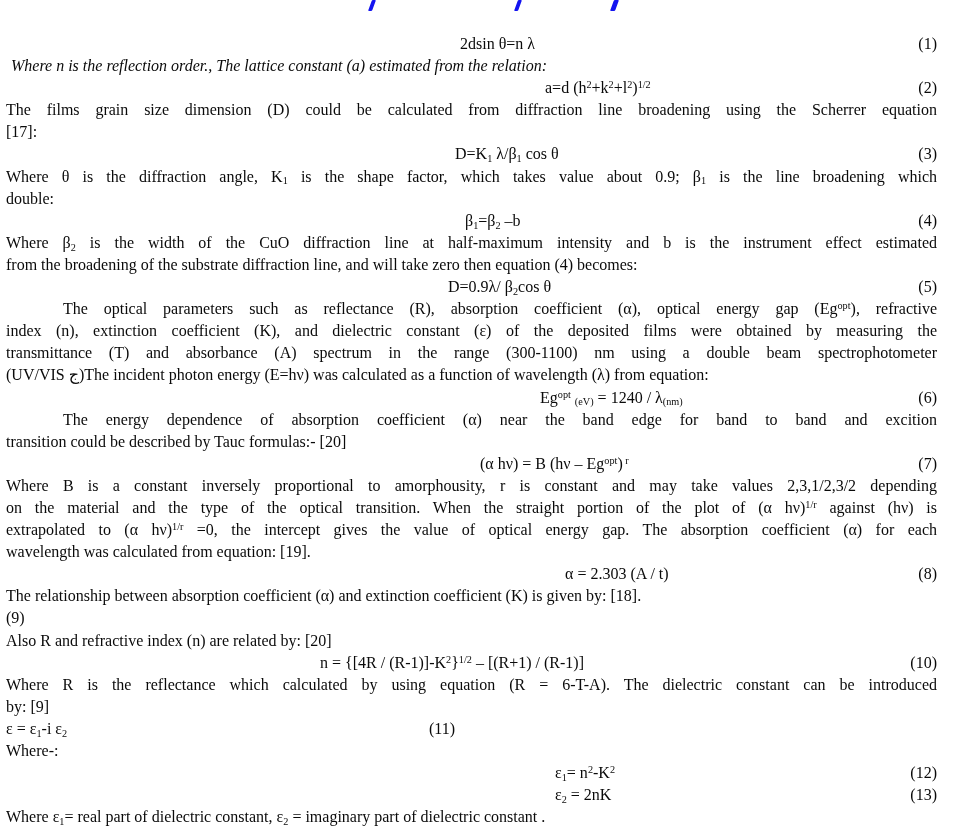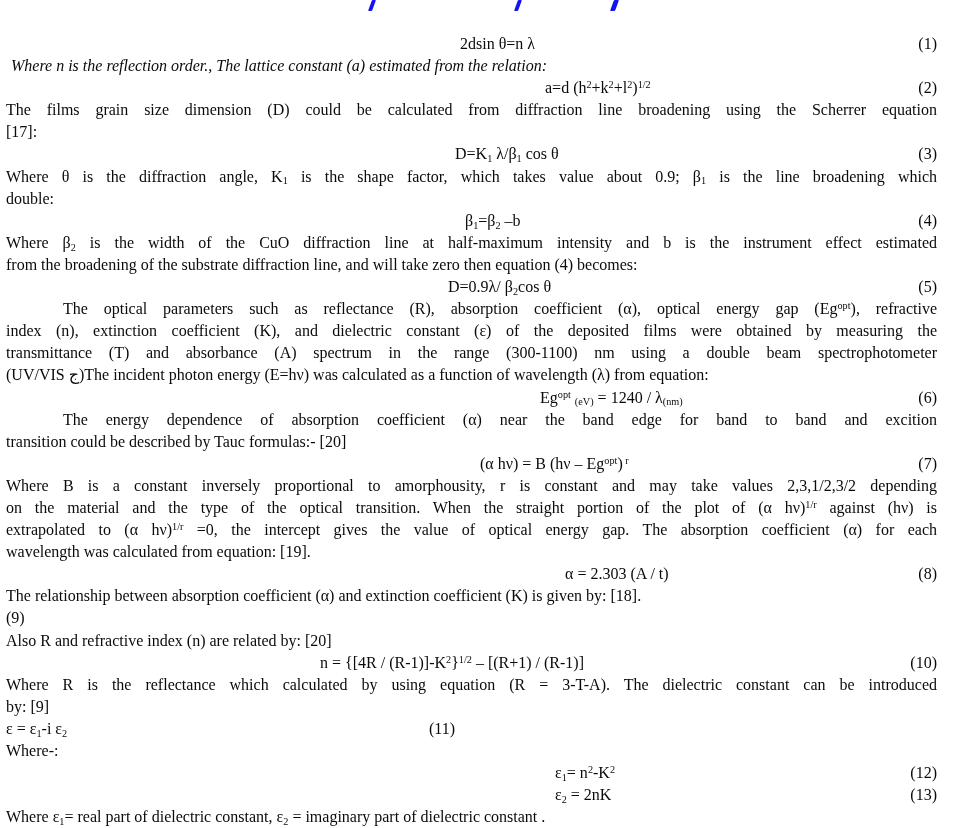--- a/index.html
+++ b/index.html
@@ -110,21 +110,21 @@
     <span class="n">(9)</span>
   </div>
 
   <div class="ln">Also R and refractive index (n) are related by: [20]</div>
 
   <div class="ln eq">
     <span class="f" style="margin-left:314px">n = {[4R / (R-1)]-K<sup>2</sup>}<sup>1/2</sup> – [(R+1) / (R-1)]</span>
     <span class="n">(10)</span>
   </div>
 
-  <div class="ln j">Where R is the reflectance which calculated by using equation (R = 3-T-A). The dielectric constant can be introduced</div>
+  <div class="ln j">Where R is the reflectance which calculated by using equation (R = 6-T-A). The dielectric constant can be introduced</div>
   <div class="ln">by: [9]</div>
 
   <div class="ln rel">
     <span class="f">ε = ε<sub>1</sub>-i ε<sub>2</sub></span>
     <span class="n11">(11)</span>
   </div>
 
   <div class="ln">Where-:</div>
 
   <div class="ln eq">

